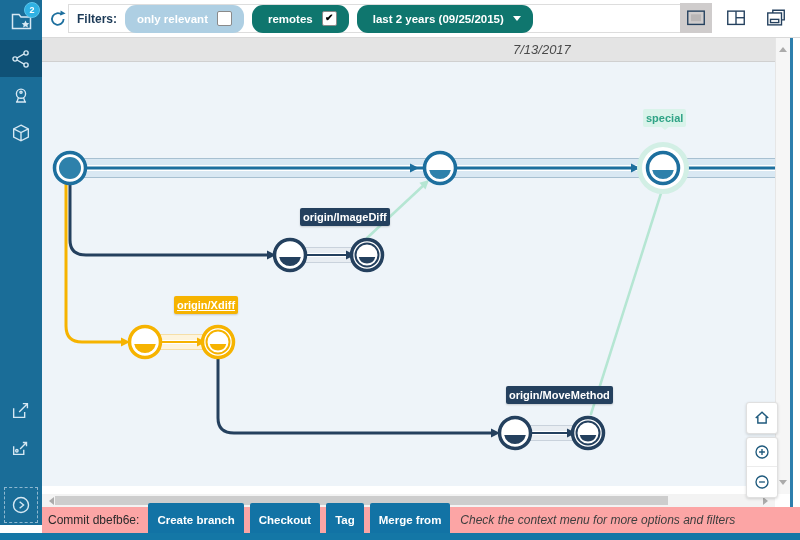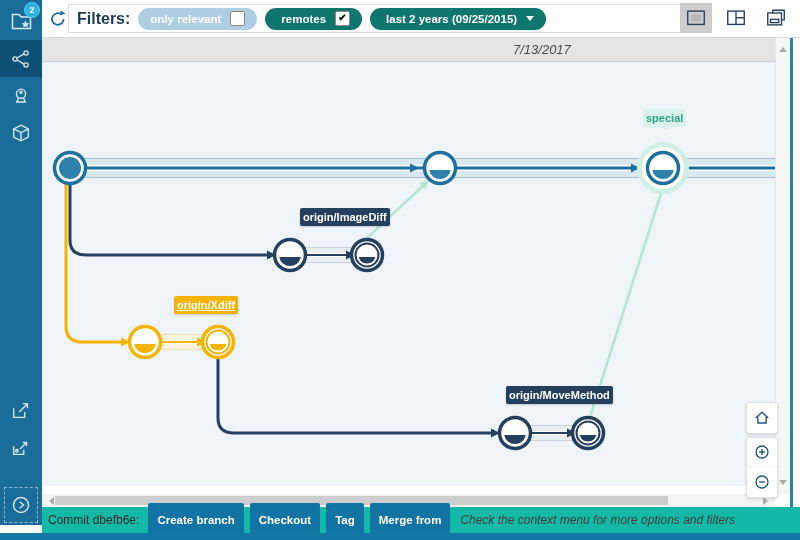--- a/index.html
+++ b/index.html
@@ -19,22 +19,22 @@
   .sb-abs3{position:absolute;top:487px;left:4px;width:32px;height:34px;border:1px dashed #8fb8d0;
            display:flex;align-items:center;justify-content:center;cursor:pointer;}
 
   
   .topbar{position:absolute;left:42px;top:0;width:758px;height:38px;background:#fff;
           border-bottom:1px solid #d9d9d9;box-sizing:border-box;}
   .refresh{position:absolute;left:5px;top:8px;width:22px;height:22px;display:flex;
            align-items:center;justify-content:center;cursor:pointer;}
   .filterbox{position:absolute;left:26px;top:4px;width:638px;height:29px;box-sizing:border-box;
              border:1px solid #ddd;display:flex;align-items:center;padding:0 8px;gap:8px;background:#fff;}
-  .flt-label{font-size:16px;font-weight:bold;color:#1c3a57;}
-  .pill{height:22px;border-radius:11px;display:flex;align-items:center;padding:0 12px;
+  .flt-label{font-size:12px;font-weight:bold;color:#1c3a57;}
+  .pill{height:28px;border-radius:11px;display:flex;align-items:center;padding:0 12px;
         font-size:11.5px;font-weight:bold;color:#fff;cursor:pointer;white-space:nowrap;}
   .pill.light{background:#aecfe3;}
   .pill.dark{background:#0f766e;padding-left:16px;}
   .cbx{width:13px;height:13px;background:#fff;border:1px solid #8a8a8a;border-radius:2px;
        margin-left:9px;font-size:10px;line-height:12px;text-align:center;color:#000;font-weight:bold;}
   .caret{margin-left:9px;width:0;height:0;border-left:4.5px solid transparent;
          border-right:4.5px solid transparent;border-top:5px solid #fff;}
   .viewswitch{position:absolute;right:8px;top:3px;display:flex;align-items:center;gap:8px;}
   .vbtn{width:32px;height:30px;display:flex;align-items:center;justify-content:center;cursor:pointer;}
   .vbtn.active{background:#cfcccc;}
@@ -73,21 +73,21 @@
   
   .zhome{position:absolute;left:746px;top:402px;width:30px;height:30px;background:#fff;
          border:1px solid #e0e0e0;border-radius:3px;box-shadow:0 1px 3px rgba(0,0,0,.15);
          display:flex;align-items:center;justify-content:center;cursor:pointer;z-index:6;}
   .zgroup{position:absolute;left:746px;top:437px;width:30px;height:59px;background:#fff;
           border:1px solid #e0e0e0;border-radius:3px;box-shadow:0 1px 3px rgba(0,0,0,.15);z-index:6;}
   .zbtn{width:30px;height:29px;display:flex;align-items:center;justify-content:center;cursor:pointer;}
   .zgroup .zbtn:first-child{border-bottom:1px solid #ececec;box-sizing:border-box;}
 
   
-  .statusbar{position:absolute;left:42px;top:507px;width:758px;height:26px;background:#14b8a6;
+  .statusbar{position:absolute;left:42px;top:507px;width:758px;height:26px;background:#fca5a5;
              display:flex;align-items:center;font-size:12px;color:#2b2b2b;}
   .commit-label{margin-left:6px;}
   .sbtn{margin-left:6px;background:#1273a5;color:#fff;font-size:11.5px;font-weight:bold;
         padding:11px 9px;border-radius:2px;cursor:pointer;white-space:nowrap;}
   .sbtn.first{margin-left:9px;}
   .hint{margin-left:10px;font-style:italic;color:#3e3e3e;white-space:nowrap;}
   .bottomstrip{position:absolute;left:0;top:533px;width:800px;height:7px;background:#1477a6;}
 </style>
 </head>
 <body>

